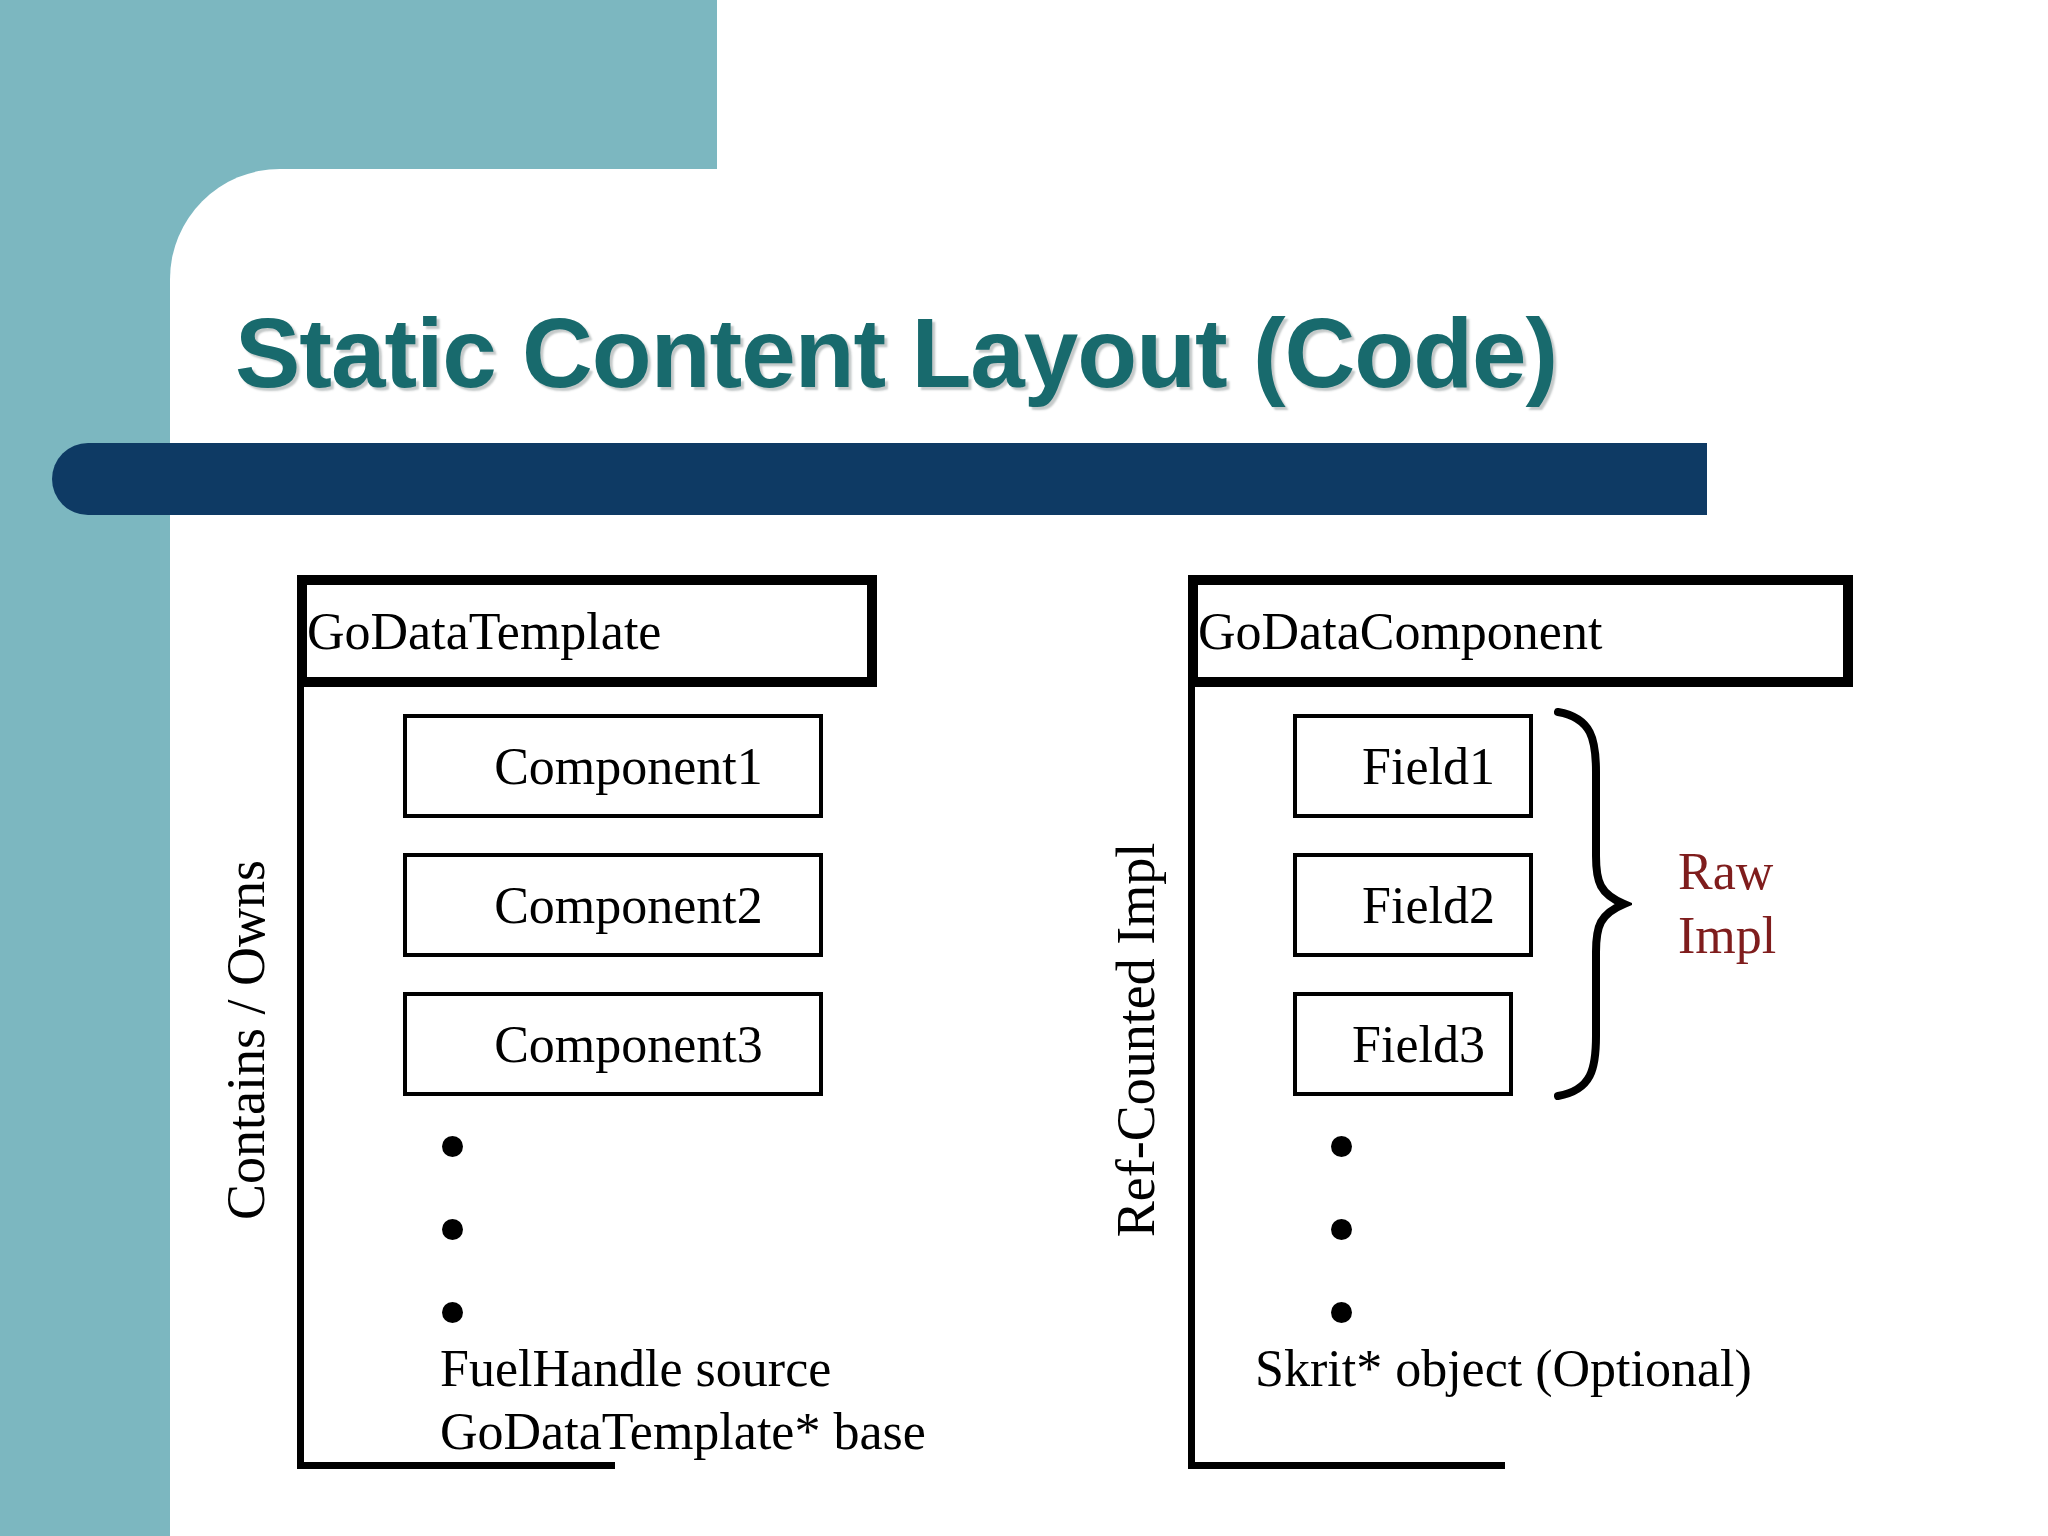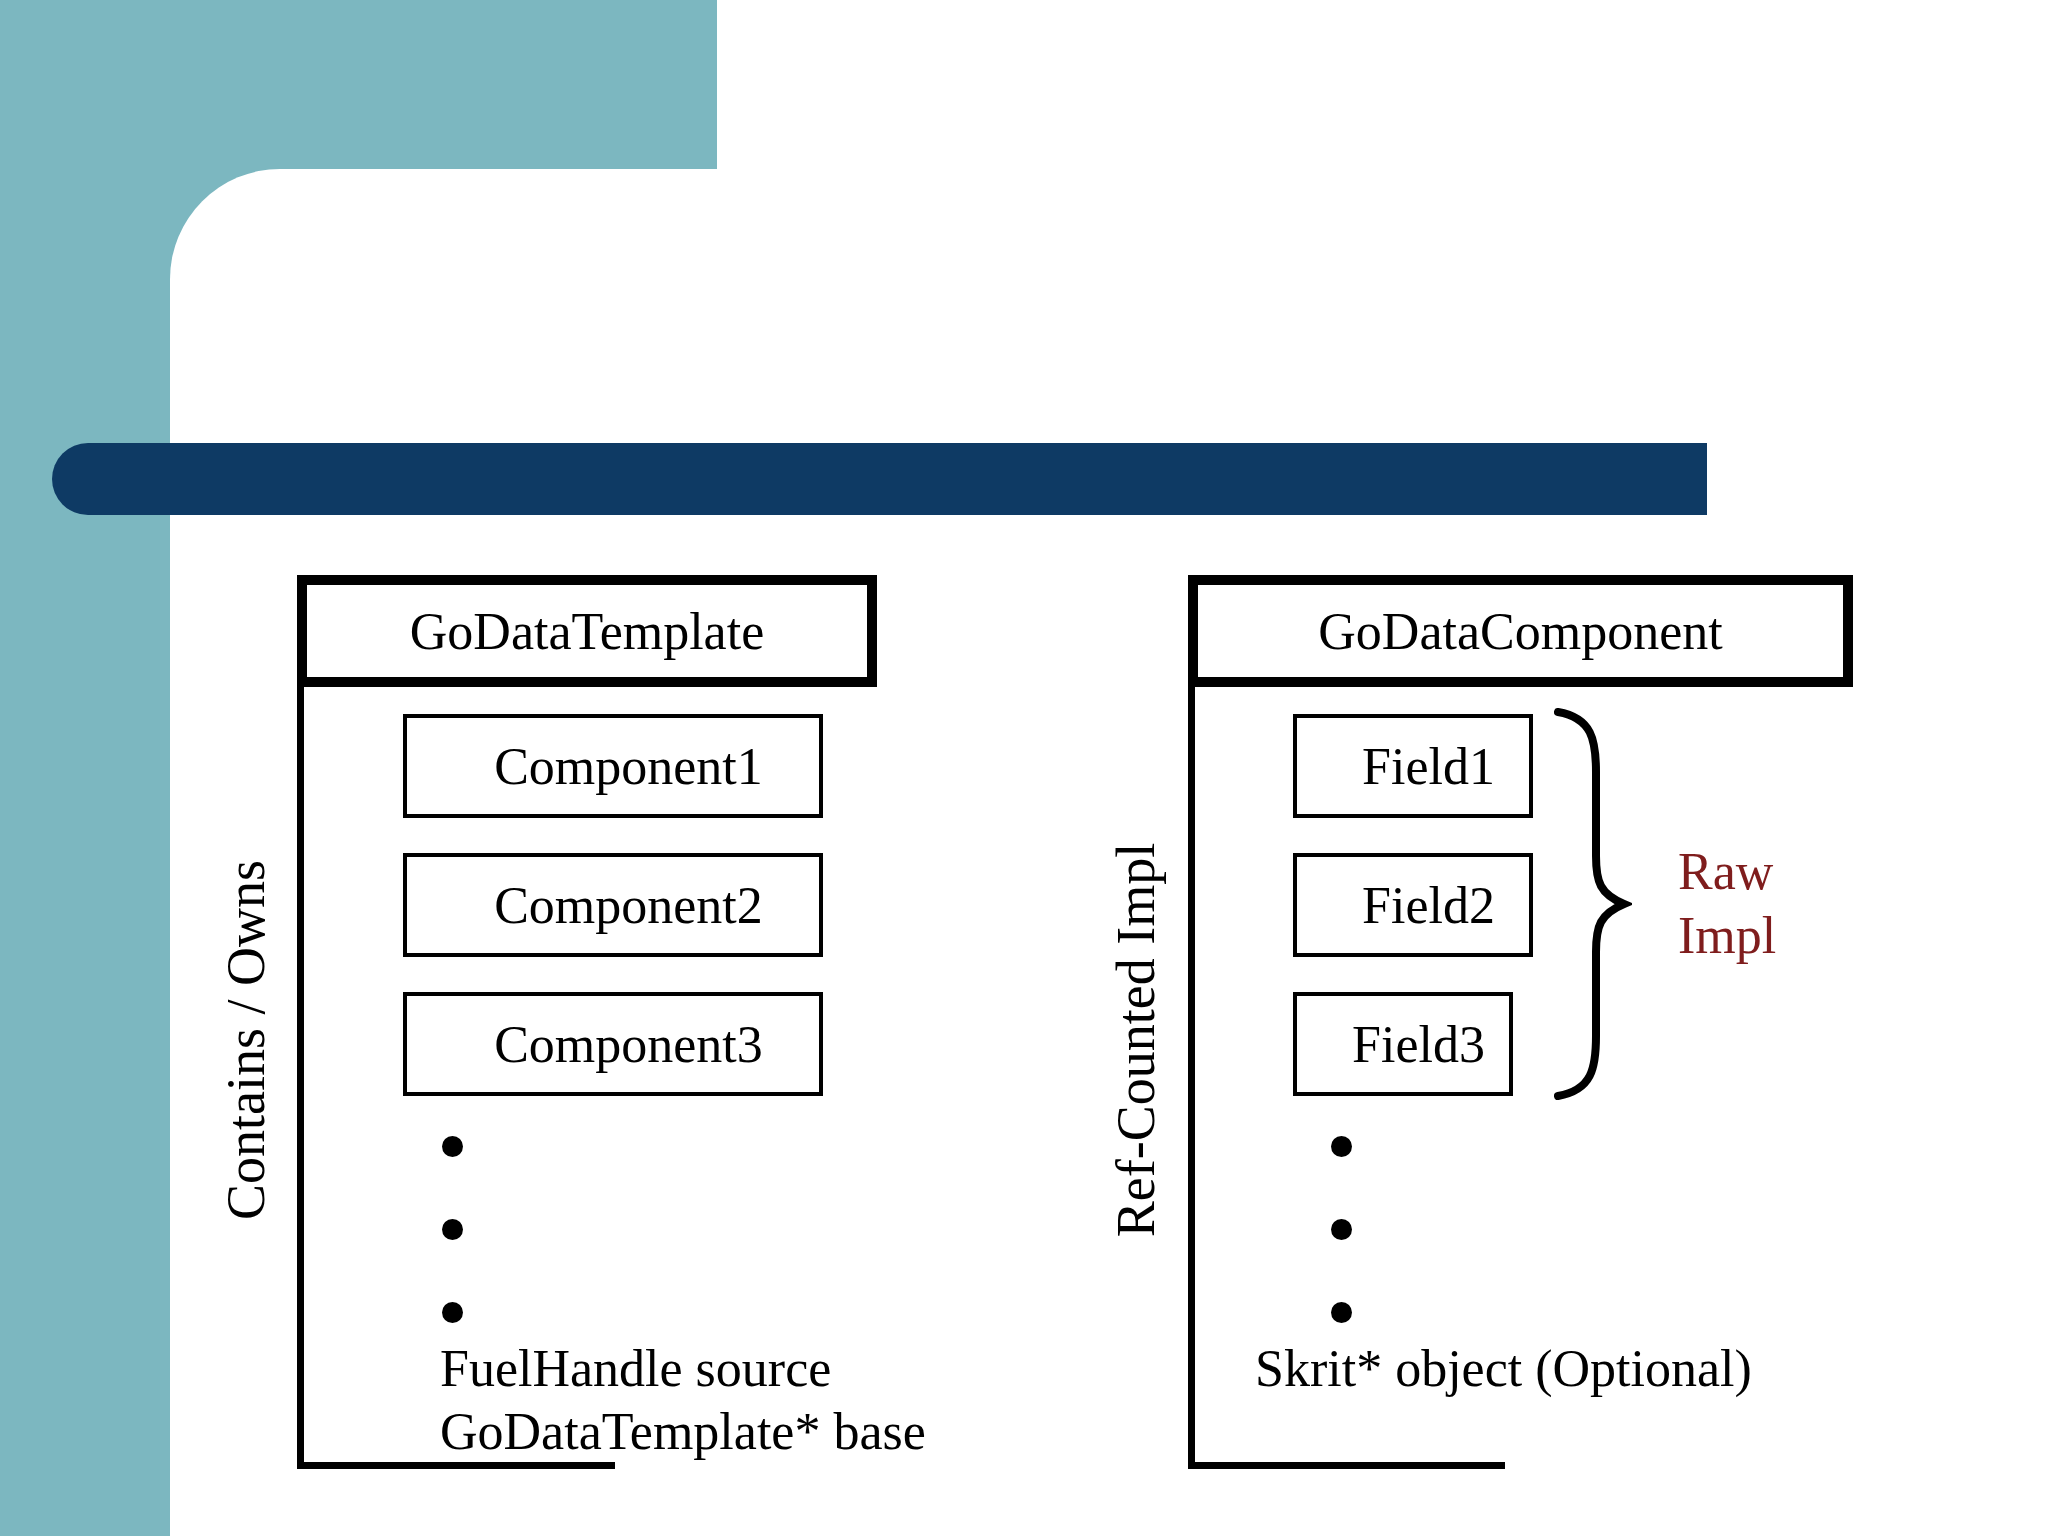--- a/index.html
+++ b/index.html
@@ -15,41 +15,42 @@
   .navy-bar{left:52px;top:443px;width:1655px;height:72px;background:#0E3A64;
             border-radius:36px 0 0 36px;}
 
   .page-title{left:235px;top:302px;width:1700px;
               font-family:"Liberation Sans", sans-serif;font-weight:700;
               font-size:98px;line-height:1.05;letter-spacing:-1px;color:#186A6D;
               text-shadow:3px 3px 2px rgba(20,40,40,0.25);white-space:nowrap;}
 
   
   .thick-box{border:10px solid #000;background:#fff;display:flex;align-items:center;
-             justify-content:center;font-size:52px;color:#000;box-sizing:border-box;}
+             font-size:52px;color:#000;box-sizing:border-box;}
   .thin-box{border:4px solid #000;background:#fff;display:flex;align-items:center;
             justify-content:center;font-size:52px;color:#000;box-sizing:border-box;padding-left:31px;}
   .vline{width:7px;background:#000;}
   .hline{height:7px;background:#000;}
   .dot{width:21px;height:21px;border-radius:50%;background:#000;}
   .footer-text{font-size:52px;line-height:63px;color:#000;white-space:nowrap;}
   .side-label{font-size:54px;color:#000;white-space:nowrap;
               transform:translate(-50%,-50%) rotate(-90deg);transform-origin:center;}
   .brace-label{font-size:52px;line-height:64px;color:#7f1d1d;white-space:nowrap;}
 </style>
 </head>
 <body>
 
 <div class="slide">
 
   <div class="abs teal-band"></div>
   <div class="abs teal-sidebar"></div>
   <div class="abs content-panel"></div>
   <div class="abs navy-bar"></div>
 
+  <div class="abs page-title">Static Content Layout (Code)</div>
 
   <div>
 
     <div class="abs side-label" style="left:246px;top:1040px;">Contains / Owns</div>
 
     <div class="abs vline" style="left:297px;top:680px;height:789px;"></div>
     <div class="abs hline" style="left:297px;top:1462px;width:318px;"></div>
 
     <div class="abs thick-box" style="left:297px;top:575px;width:580px;height:112px;">
       <span>GoDataTemplate</span>

